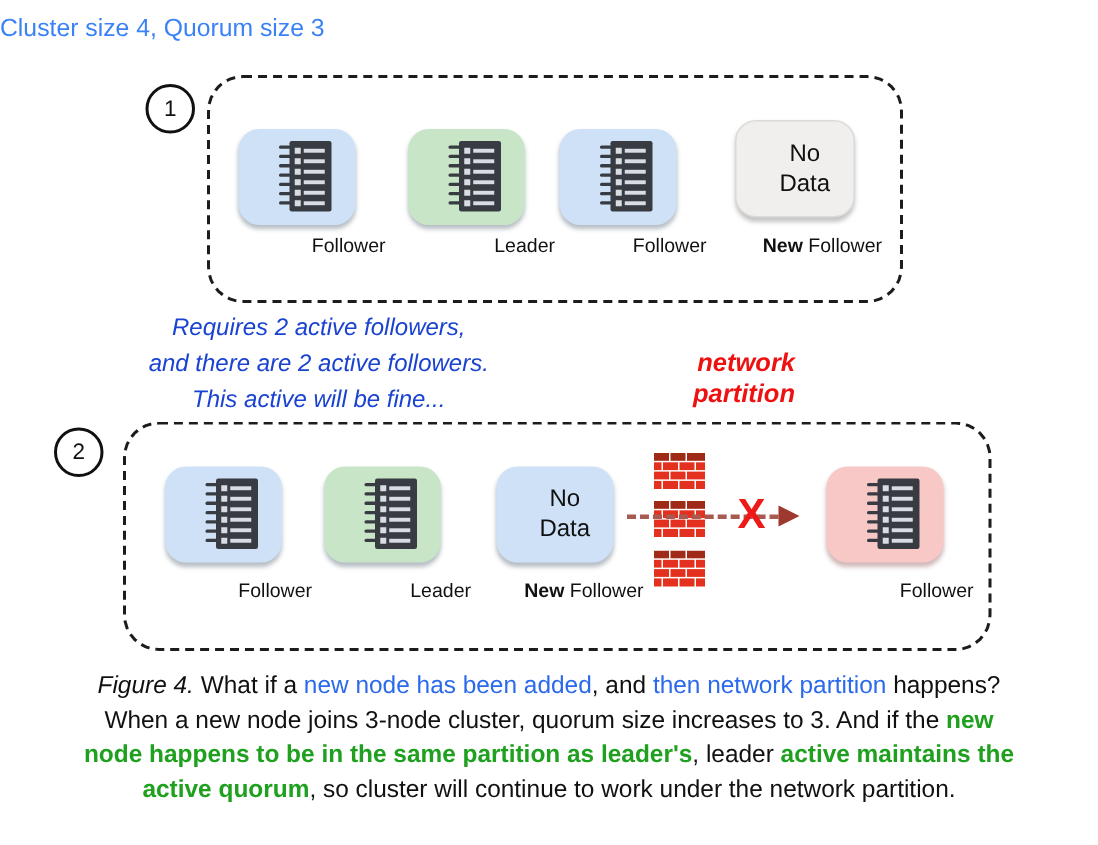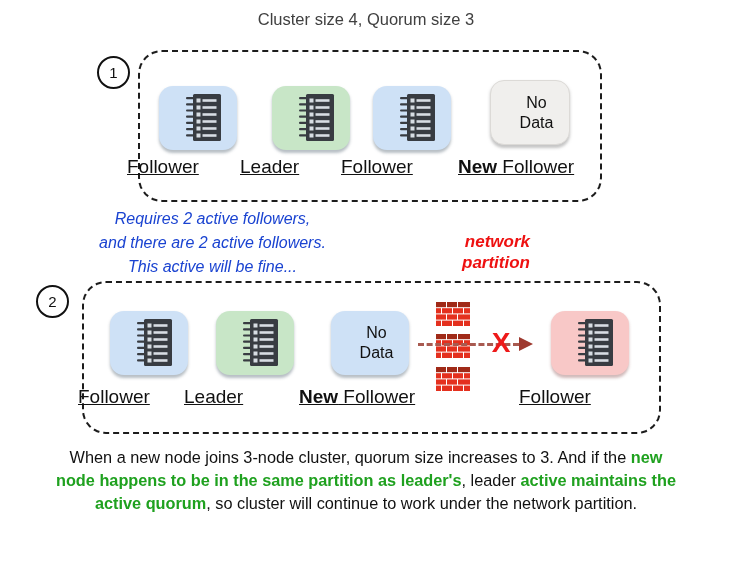--- a/index.html
+++ b/index.html
@@ -1,41 +1,41 @@
 <!DOCTYPE html>
 <html><head>
 <meta charset="utf-8">
 <style>
   html,body{margin:0;padding:0;background:#ffffff;}
   #page{position:relative;width:732px;height:563px;background:#ffffff;
         font-family:"Liberation Sans", sans-serif;color:#111;overflow:hidden;}
 
-  .title{position:absolute;top:10px;left:0;width:732px;text-align:center;
-         font-size:16.5px;color:#404040;}
+  .title{position:absolute;top:10px;left:0;width:732px;text-align:left;
+         font-size:16.5px;color:#3b82f6;}
 
   .num-circle{position:absolute;width:29px;height:29px;border:2px solid #111;
               border-radius:50%;display:flex;align-items:center;justify-content:center;
               font-size:15px;background:#fff;}
   #circle-1{left:97px;top:56px;}
   #circle-2{left:36px;top:285px;}
 
   .cluster-box{position:absolute;border:2px dashed #1c1c1c;border-radius:24px;background:transparent;}
   #box-1{left:138px;top:50px;width:460px;height:148px;}
   #box-2{left:82px;top:281px;width:575px;height:149px;}
 
   .tile{position:absolute;width:65px;height:64px;border-radius:14px;
         display:flex;align-items:center;justify-content:center;
         box-shadow:0 2.5px 3px rgba(95,110,125,.45);padding-left:13px;}
   .t-blue{background:#cee1f6;}
   .t-green{background:#c8e6c7;}
   .t-pink{background:#f8c8c7;box-shadow:0 2.5px 3px rgba(150,100,100,.45);}
   .t-gray{background:#f0efed;border:1px solid #dcdad7;box-shadow:0 2.5px 3px rgba(140,140,140,.5);}
   .nodata-text{font-size:16px;line-height:20px;text-align:center;color:#111;}
 
-  .node-label{position:absolute;width:130px;text-align:left;font-size:19px;color:#111;text-decoration:underline;}
+  .node-label{position:absolute;width:130px;text-align:right;font-size:13px;color:#111;}
   .node-label b{font-weight:bold;}
 
   .note{position:absolute;left:55px;top:207px;width:315px;text-align:center;
         font-style:italic;color:#1a43d1;font-size:16px;line-height:24px;}
   .partition-label{position:absolute;left:415px;top:231px;width:115px;text-align:right;
         font-style:italic;font-weight:bold;color:#ee1111;font-size:17px;line-height:21px;}
 
   .brick{position:absolute;width:34px;height:26px;}
   .arrow-line{position:absolute;left:418px;top:343px;width:101px;height:0;
               border-top:3px dashed #a85a50;}
@@ -191,18 +191,19 @@
   <div class="arrow-line"></div>
   <div class="x-mark">X</div>
   <div class="arrow-head"></div>
 
   <div class="node-label" style="left:78px;top:386px;"><span>Follower</span></div>
   <div class="node-label" style="left:184px;top:386px;"><span>Leader</span></div>
   <div class="node-label" style="left:299px;top:386px;"><b>New</b><span> Follower</span></div>
   <div class="node-label" style="left:519px;top:386px;"><span>Follower</span></div>
 
   <div class="caption">
+    <div><span class="c-italic">Figure 4.</span><span> What if a </span><span class="c-blue">new node has been added</span><span>, and </span><span class="c-blue">then network partition</span><span> happens?</span></div>
     <div><span>When a new node joins 3-node cluster, quorum size increases to 3. And if the </span><span class="c-green">new</span></div>
     <div><span class="c-green">node happens to be in the same partition as leader's</span><span>, leader </span><span class="c-green">active maintains the</span></div>
     <div><span class="c-green">active quorum</span><span>, so cluster will continue to work under the network partition.</span></div>
   </div>
 
 </div>
 
 </body></html>

